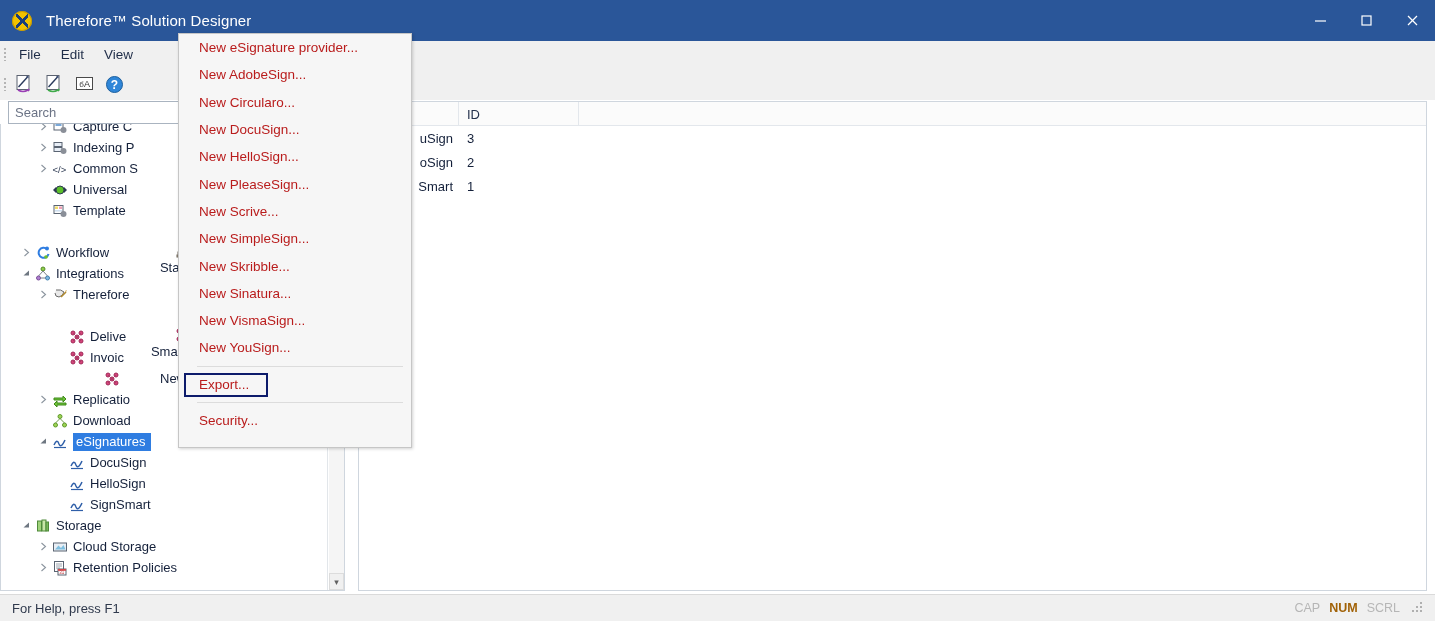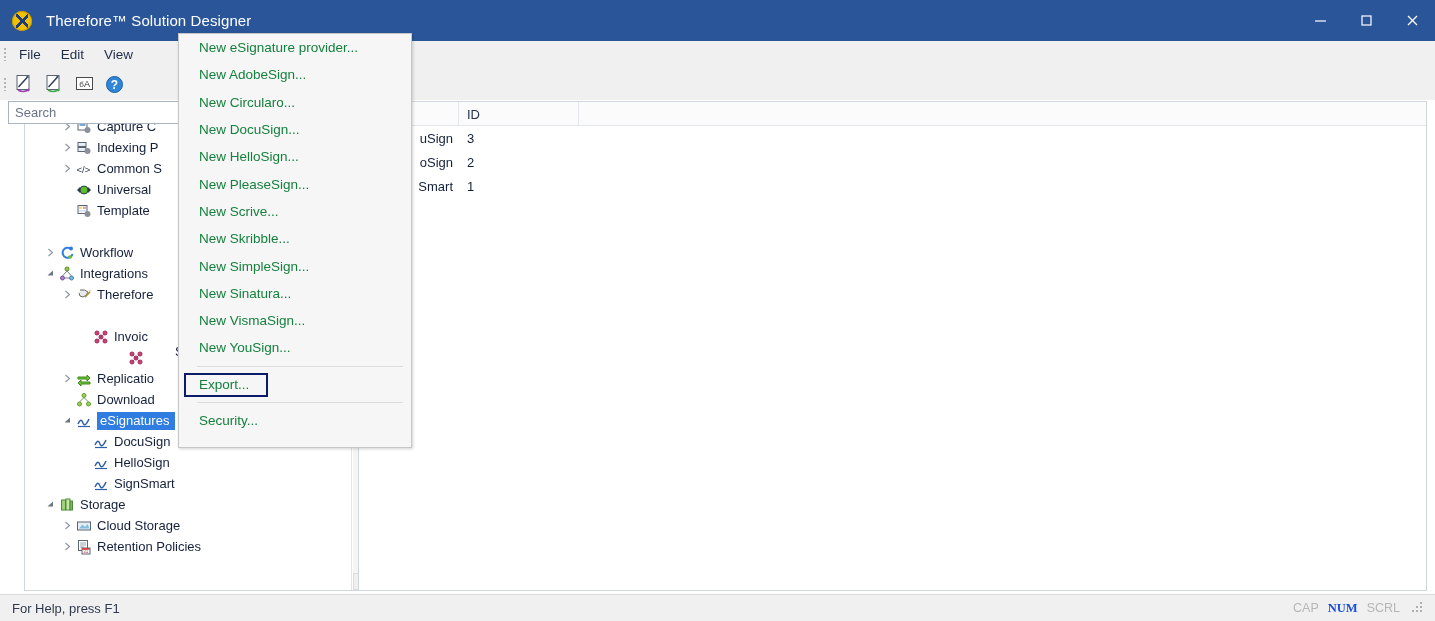--- a/index.html
+++ b/index.html
@@ -67,21 +67,21 @@
     display:flex; align-items:center; padding-left:6px;
   }
   .searchbar input {
     border:none; outline:none; width:100%; font-family:inherit;
     font-size:13px; color:#4d5a70; background:transparent;
   }
   .searchbar input::placeholder { color:#6b7385; }
 
   
   .treepanel {
-    position:absolute; left:24px; top:124px; width:345px; height:467px;
+    position:absolute; left:0; top:124px; width:345px; height:467px;
     background:#ffffff; border:1px solid #cfd6de; border-top:none;
     overflow:hidden;
   }
   .tree { position:absolute; left:0; top:-8px; width:330px; }
   .node {
     height:21px; display:flex; align-items:center; white-space:nowrap;
     font-size:13px; color:#14203a; position:relative;
   }
   .twisty {
     width:13px; height:21px; flex:none; display:flex; align-items:center; justify-content:center;
@@ -124,39 +124,39 @@
 
   
   .popup {
     position:absolute; left:178px; top:33px; width:234px; height:415px;
     background:#f6f6f6; border:1px solid #c6c6c6;
     box-shadow:1px 1px 3px rgba(0,0,0,.18);
     z-index:40;
   }
   .mi {
     height:27.3px; display:flex; align-items:center; padding-left:20px;
-    font-size:13.5px; color:#15803d; white-space:nowrap;
+    font-size:13.5px; color:#b91c1c; white-space:nowrap;
   }
   .msep { height:1px; background:#dcdcdc; margin:4px 8px 4px 18px; }
   .mi.boxed { position:relative; }
   .mi.boxed .box {
     position:absolute; left:5px; top:2px; width:84px; height:24px;
     border:2px solid #0d1b6b; pointer-events:none;
   }
 
   
   .statusbar {
     position:absolute; left:0; bottom:0; width:1435px; height:27px;
     background:#f0f0f0; border-top:1px solid #dadada;
     display:flex; align-items:center;
   }
   .status-left { margin-left:12px; font-size:13px; color:#303a4d; }
   .status-right { margin-left:auto; display:flex; align-items:center; gap:9px; margin-right:10px; font-size:12.5px; }
   .sind { color:#b6b6b6; }
-  .sind.on { color:#1d4ed8; font-weight:bold;font-family:Liberation Serif, serif; }
+  .sind.on { color:#a16207; font-weight:bold; }
   .resizer { width:14px; height:14px; position:relative; margin-left:2px; }
   .resizer i { position:absolute; width:2px; height:2px; background:#b0b0b0; }
 </style>
 </head>
 <body>
 
 <div id="app">
 
   <div class="titlebar">
     <div class="app-icon"></div>
@@ -384,34 +384,48 @@
           <span class="ticon">
             <svg width="16" height="16" viewBox="0 0 16 16">
               <circle cx="4" cy="4" r="2" fill="#d5437a" stroke="#a02a58" stroke-width="1"></circle>
               <circle cx="12" cy="4" r="2" fill="#d5437a" stroke="#a02a58" stroke-width="1"></circle>
               <circle cx="8" cy="8" r="2" fill="#d5437a" stroke="#a02a58" stroke-width="1"></circle>
               <circle cx="4" cy="12" r="2" fill="#d5437a" stroke="#a02a58" stroke-width="1"></circle>
               <circle cx="12" cy="12" r="2" fill="#d5437a" stroke="#a02a58" stroke-width="1"></circle>
               <path d="M4 4 L8 8 L12 4 M4 12 L8 8 L12 12" fill="none" stroke="#b03a68" stroke-width="1"></path>
             </svg>
           </span>
-          <span class="nlabel">Invoic</span>
-        </div>
-        <div class="node" style="padding-left: 53px; gap: 35px;">
+          <span class="nlabel">Delive</span>
+        </div>
+        <div class="node" style="padding-left: 53px;">
           <div class="twisty"></div>
           <span class="ticon">
             <svg width="16" height="16" viewBox="0 0 16 16">
               <circle cx="4" cy="4" r="2" fill="#d5437a" stroke="#a02a58" stroke-width="1"></circle>
               <circle cx="12" cy="4" r="2" fill="#d5437a" stroke="#a02a58" stroke-width="1"></circle>
               <circle cx="8" cy="8" r="2" fill="#d5437a" stroke="#a02a58" stroke-width="1"></circle>
               <circle cx="4" cy="12" r="2" fill="#d5437a" stroke="#a02a58" stroke-width="1"></circle>
               <circle cx="12" cy="12" r="2" fill="#d5437a" stroke="#a02a58" stroke-width="1"></circle>
               <path d="M4 4 L8 8 L12 4 M4 12 L8 8 L12 12" fill="none" stroke="#b03a68" stroke-width="1"></path>
             </svg>
           </span>
+          <span class="nlabel">Invoic</span>
+        </div>
+        <div class="node" style="padding-left: 53px; gap: 35px;">
+          <div class="twisty"></div>
+          <span class="ticon">
+            <svg width="16" height="16" viewBox="0 0 16 16">
+              <circle cx="4" cy="4" r="2" fill="#d5437a" stroke="#a02a58" stroke-width="1"></circle>
+              <circle cx="12" cy="4" r="2" fill="#d5437a" stroke="#a02a58" stroke-width="1"></circle>
+              <circle cx="8" cy="8" r="2" fill="#d5437a" stroke="#a02a58" stroke-width="1"></circle>
+              <circle cx="4" cy="12" r="2" fill="#d5437a" stroke="#a02a58" stroke-width="1"></circle>
+              <circle cx="12" cy="12" r="2" fill="#d5437a" stroke="#a02a58" stroke-width="1"></circle>
+              <path d="M4 4 L8 8 L12 4 M4 12 L8 8 L12 12" fill="none" stroke="#b03a68" stroke-width="1"></path>
+            </svg>
+          </span>
           <span class="nlabel">NewQ</span>
         </div>
         <div class="node" style="padding-left: 36px;">
           <div class="twisty">
             <svg width="9" height="9" viewBox="0 0 9 9">
               <path d="M2.5 1 L6.5 4.5 L2.5 8" fill="none" stroke="#8b949e" stroke-width="1.1"></path>
             </svg>
           </div>
           <span class="ticon">
             <svg width="16" height="16" viewBox="0 0 16 16">
@@ -568,24 +582,24 @@
       <div class="mi">
         <span>New HelloSign...</span>
       </div>
       <div class="mi">
         <span>New PleaseSign...</span>
       </div>
       <div class="mi">
         <span>New Scrive...</span>
       </div>
       <div class="mi">
+        <span>New SimpleSign...</span>
+      </div>
+      <div class="mi">
         <span>New Skribble...</span>
-      </div>
-      <div class="mi">
-        <span>New SimpleSign...</span>
       </div>
       <div class="mi">
         <span>New Sinatura...</span>
       </div>
       <div class="mi">
         <span>New VismaSign...</span>
       </div>
       <div class="mi">
         <span>New YouSign...</span>
       </div>

